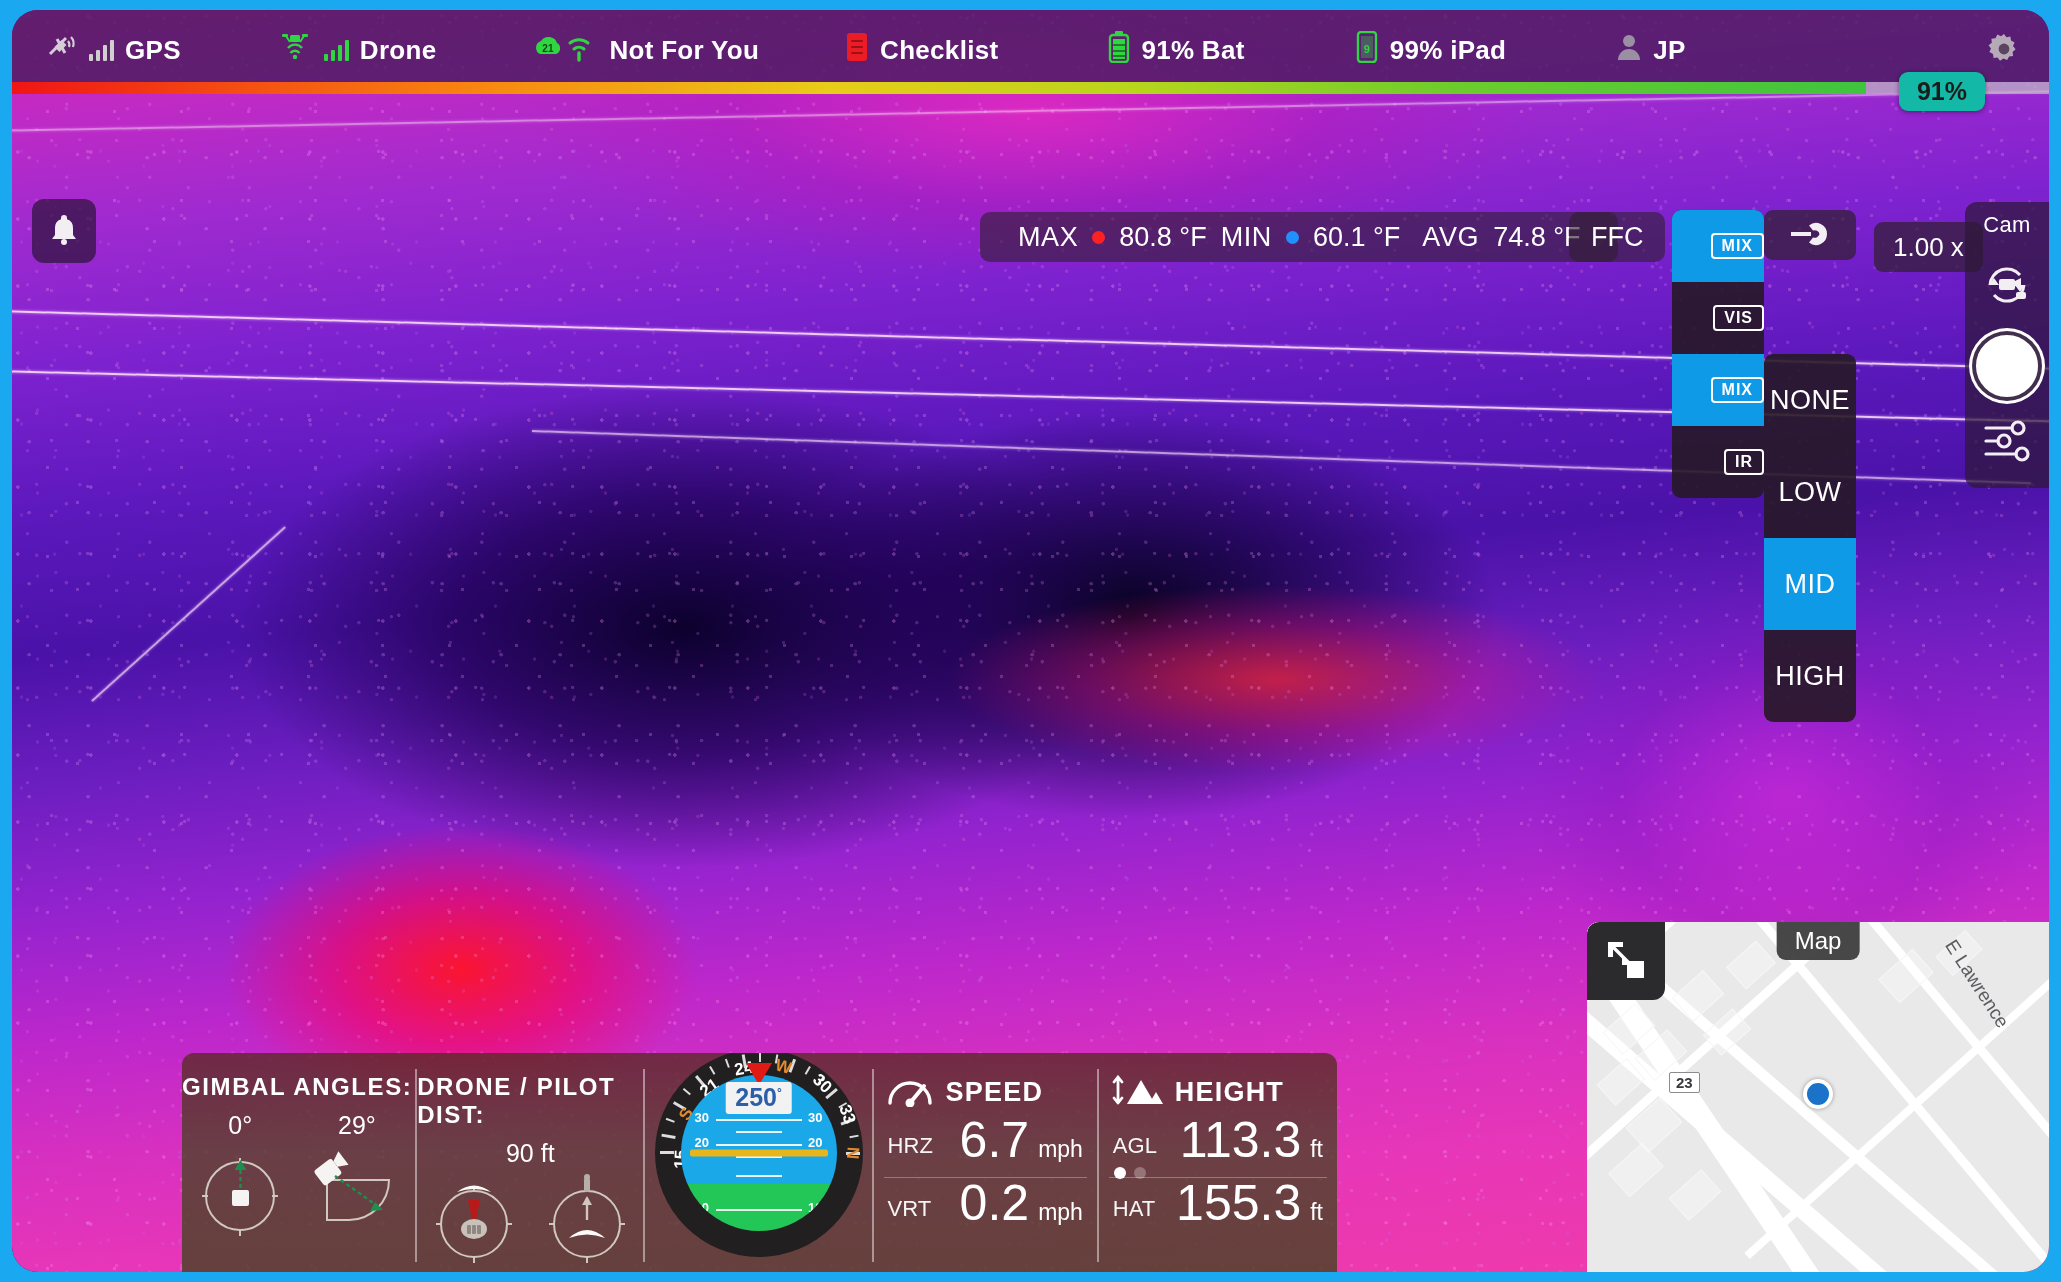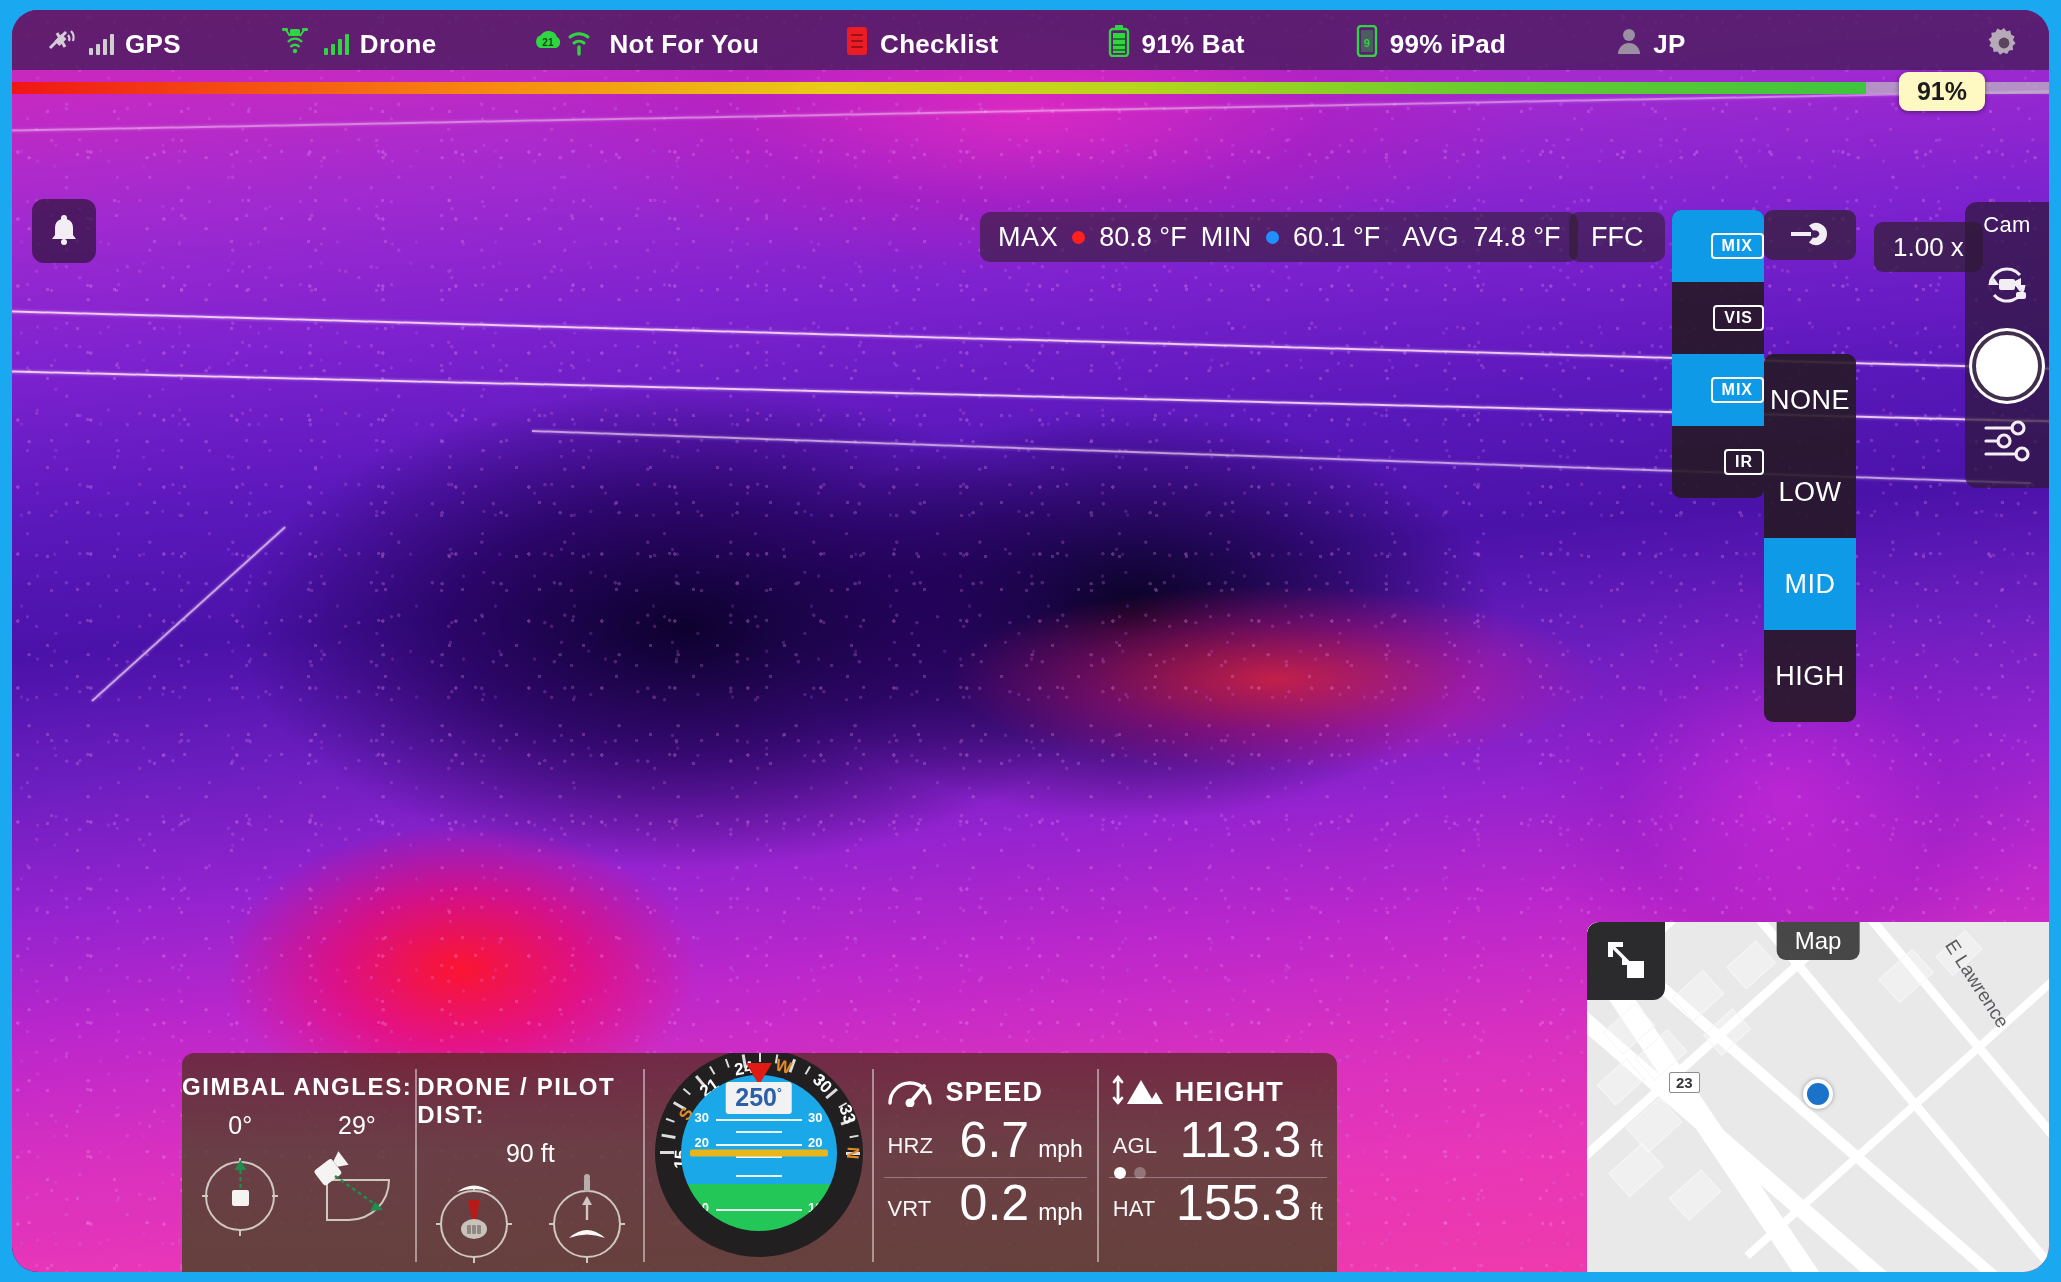--- a/index.html
+++ b/index.html
@@ -79,21 +79,21 @@
   .power-line {
     position: absolute;
     height: 2px;
     background: rgba(255,225,250,0.88);
     transform-origin: left center;
     box-shadow: 0 0 3px rgba(255,220,255,0.6);
   }
 
   
   #top-bar {
-    position: absolute; left: 0; top: 0; right: 0; height: 60px;
+    position: absolute; left: 0; top: 0; right: 0; height: 72px;
     background: rgba(70,28,92,0.80);
     display: flex; align-items: center;
     padding: 8px 26px 0 34px;
     color: #fff;
   }
   .status-item {
     display: flex; align-items: center; gap: 11px;
     font-size: 26px; font-weight: 700; letter-spacing: 0.3px;
     white-space: nowrap;
   }
@@ -115,42 +115,42 @@
     background: rgba(190,180,195,0.75);
   }
   #battery-bar-fill {
     height: 100%;
     background: linear-gradient(90deg,
       #f01515 0%, #f44d12 12%, #f88a10 26%,
       #e8cc18 44%, #b9d61c 60%, #6ccc2c 78%, #3fc43f 100%);
   }
   #battery-pct-pill {
     position: absolute; top: 62px; right: 64px;
-    background: #fef9c3; color: #1c1c1c;
+    background: #14b8a6; color: #1c1c1c;
     font-size: 25px; font-weight: 700;
     padding: 5px 18px; border-radius: 9px;
     box-shadow: 0 1px 5px rgba(0,0,0,0.45);
   }
 
   
   #bell-btn {
     position: absolute; left: 20px; top: 189px;
     width: 64px; height: 64px;
     background: rgba(46,20,58,0.72);
     border: none; border-radius: 12px;
     display: flex; align-items: center; justify-content: center;
     cursor: pointer;
   }
 
   
   #temp-readout {
     position: absolute; left: 968px; top: 202px;
     height: 50px; display: flex; align-items: center; gap: 14px;
     background: rgba(48,30,48,0.62);
-    border-radius: 10px; padding: 0 18px;
+    border-radius: 10px; padding: 0 38px;
     color: #fff; font-size: 27px; font-weight: 500; white-space: nowrap; text-align: right;
   }
   #temp-readout .dot { width: 13px; height: 13px; border-radius: 50%; display:inline-block; }
   #temp-readout .lbl { letter-spacing: 0.6px; }
 
   #ffc-btn {
     position: absolute; left: 1557px; top: 202px;
     height: 50px; padding: 0 22px;
     background: rgba(48,30,48,0.62);
     border: none; border-radius: 10px;

